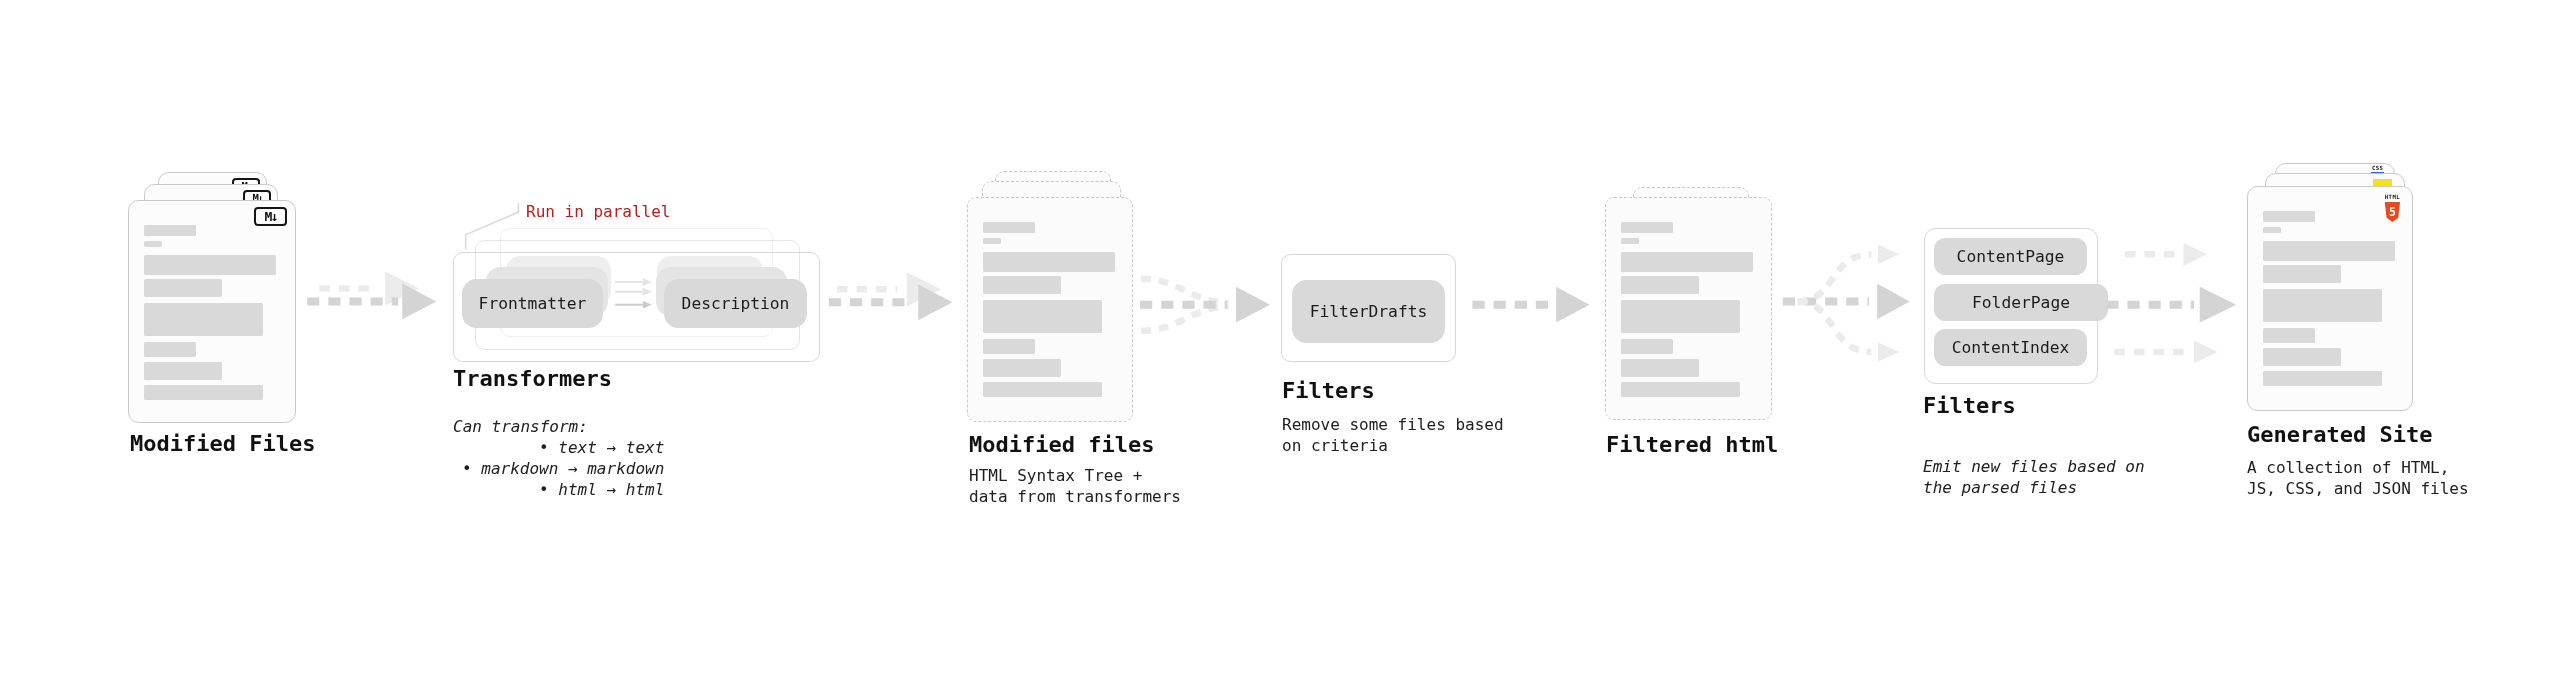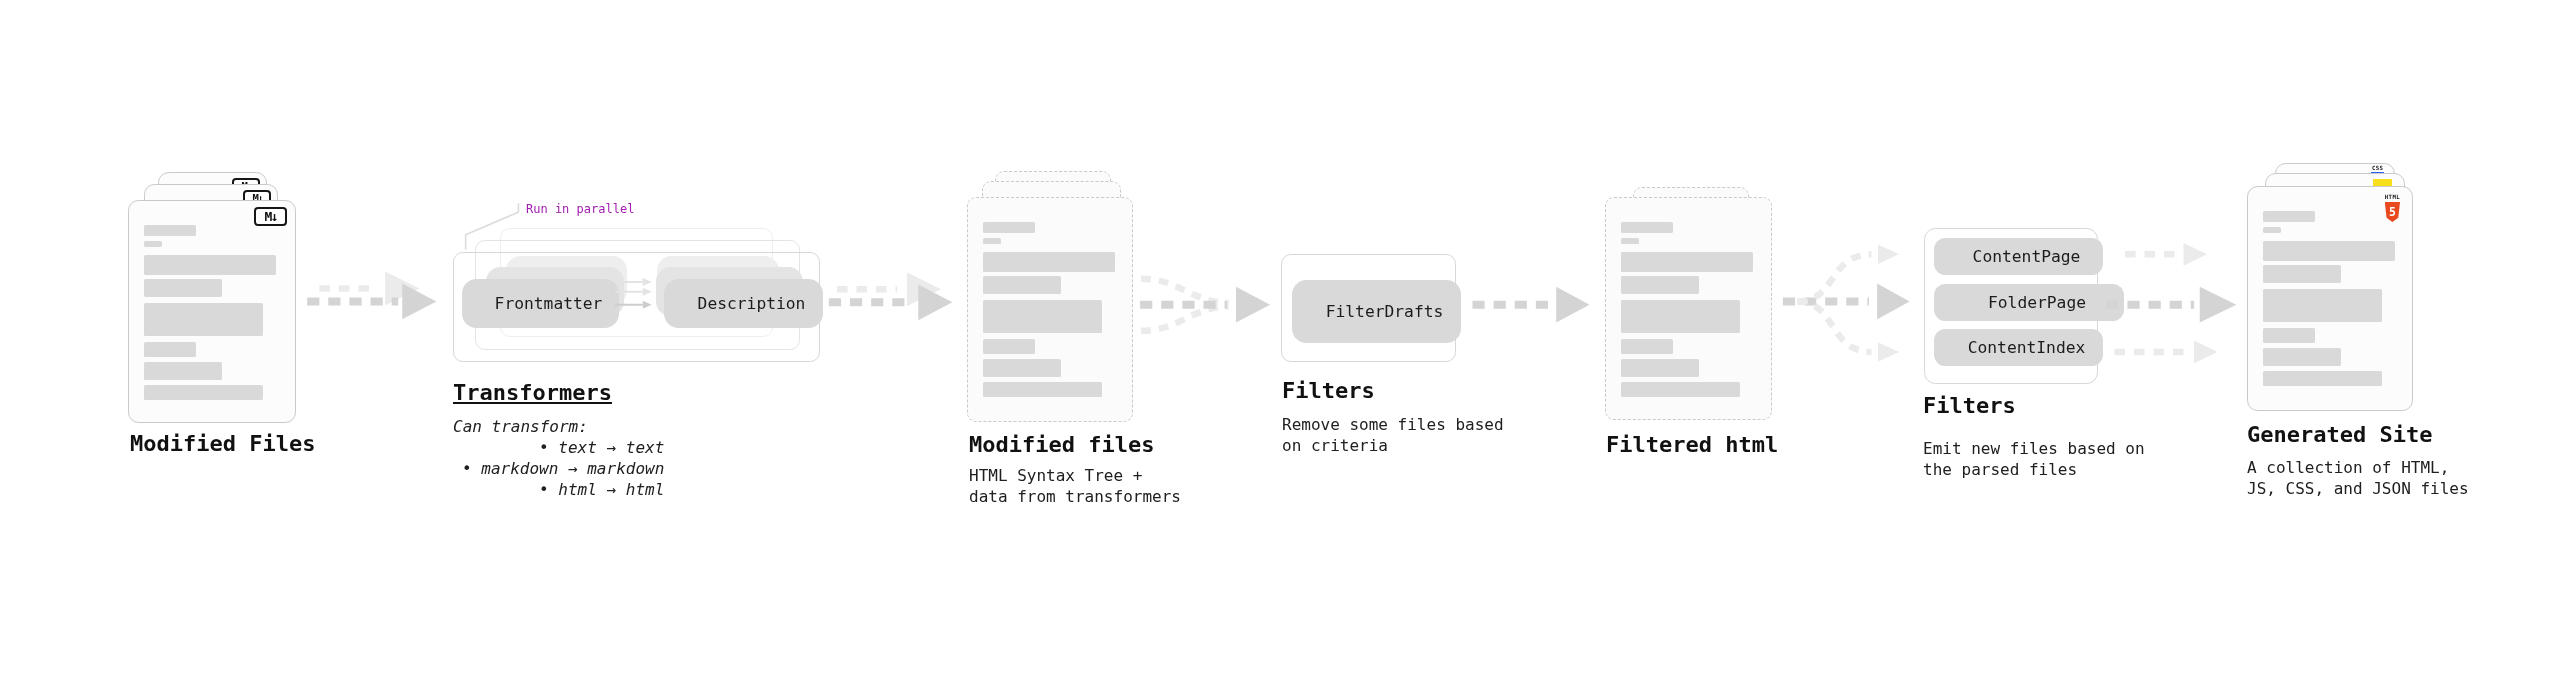--- a/index.html
+++ b/index.html
@@ -38,31 +38,31 @@
   .html5-word{font-size:5.7px;line-height:5.7px;font-weight:700;color:#161616;letter-spacing:0.4px;}
   .html5-shield{width:15.4px;height:20.3px;margin:0.8px auto 0;background:#e8491f;
                 clip-path:polygon(0% 0%,100% 0%,88% 80%,50% 100%,12% 80%);
                 color:#ffffff;font-size:11.4px;font-weight:700;display:flex;align-items:center;justify-content:center;}
 
   
   .gbox{position:absolute;border:1.6px solid #d7d7d7;border-radius:9.8px;background:transparent;}
   .gbox.g1{border-color:#e4e4e4;}
   .gbox.g2{border-color:#eeeeee;}
   .pill{position:absolute;background:#d9d9d9;border-radius:14.6px;display:flex;align-items:center;
-        justify-content:center;font-size:16.3px;color:#1c1c1c;white-space:nowrap;z-index:4;padding-left:16px;}
+        justify-content:center;font-size:16.3px;color:#1c1c1c;white-space:nowrap;z-index:4;}
   .pill.ghost1{background:#e4e4e4;z-index:3;}
   .pill.ghost2{background:#eeeeee;z-index:3;}
   .pill.small{border-radius:11.4px;}
 
   
   .node-label{position:absolute;font-size:22px;font-weight:600;color:#111111;white-space:nowrap;z-index:5;}
   .node-desc{position:absolute;font-size:16px;line-height:21px;font-weight:400;color:#202020;
              white-space:nowrap;z-index:5;}
   .node-desc .indent{padding-left:9px;text-align:right;}
-  .annotation{position:absolute;font-size:12px;color:#a21caf;white-space:nowrap;z-index:5;}
+  .annotation{position:absolute;font-size:16px;color:#b91c1c;white-space:nowrap;z-index:5;}
 </style>
 </head>
 <body>
 
 <div class="stage">
 
   <svg class="overlay" viewBox="0 0 3170 838">
 
     <polyline points="638,250 638,261 573,289 573,307" fill="none" stroke="#dcdcdc" stroke-width="2"></polyline>
 
@@ -149,21 +149,21 @@
     <div class="gbox z2" style="left:453px;top:252px;width:365px;height:108px;"></div>
 
     <div class="pill ghost2" style="left:506px;top:256px;width:105px;height:49px;"></div>
     <div class="pill ghost1" style="left:486px;top:267px;width:122px;height:49px;"></div>
     <div class="pill" style="left:462px;top:279px;width:141px;height:49px;">Frontmatter</div>
 
     <div class="pill ghost2" style="left:657px;top:256px;width:106px;height:49px;"></div>
     <div class="pill ghost1" style="left:656px;top:267px;width:131px;height:49px;"></div>
     <div class="pill" style="left:664px;top:279px;width:143px;height:49px;">Description</div>
 
-    <div class="node-label" style="left:453px;top:380px;text-decoration:underline;">Transformers</div>
+    <div class="node-label" style="left:453px;top:366px;">Transformers</div>
     <div class="node-desc" style="left:453px;top:416px;font-style:italic;">
       <div>Can transform:</div>
       <div class="indent">• text → text</div>
       <div class="indent">• markdown → markdown</div>
       <div class="indent">• html → html</div>
     </div>
   </div>
 
   <div>
     <div class="card dashed z2" style="left:995px;top:171px;width:114px;height:98px;"></div>
@@ -209,21 +209,21 @@
     </div>
     <div class="node-label" style="left:1606px;top:432px;">Filtered html</div>
   </div>
 
   <div>
     <div class="gbox z2" style="left:1924px;top:228px;width:172px;height:154px;border-radius:11.4px;"></div>
     <div class="pill small" style="left:1934px;top:238px;width:153px;height:37px;">ContentPage</div>
     <div class="pill small" style="left:1934px;top:284px;width:174px;height:37px;">FolderPage</div>
     <div class="pill small" style="left:1934px;top:329px;width:153px;height:37px;">ContentIndex</div>
     <div class="node-label" style="left:1923px;top:393px;">Filters</div>
-    <div class="node-desc" style="left:1923px;top:438px;">
+    <div class="node-desc" style="left:1923px;top:456px;font-style:italic;">
       <div>Emit new files based on</div>
       <div>the parsed files</div>
     </div>
   </div>
 
   <div>
     <div class="card z2" style="left:2275px;top:163px;width:118px;height:98px;">
       <div class="css-badge">
         <div class="css-word">CSS</div>
         <div class="css-bar"></div>

